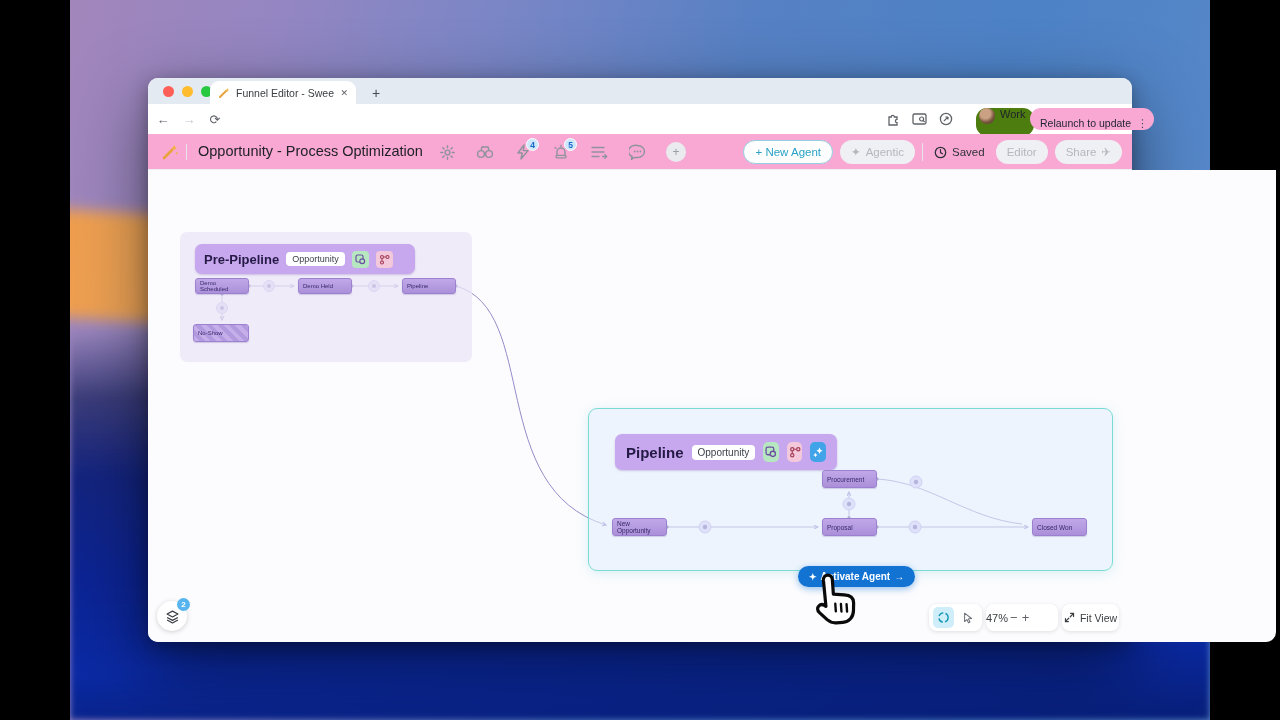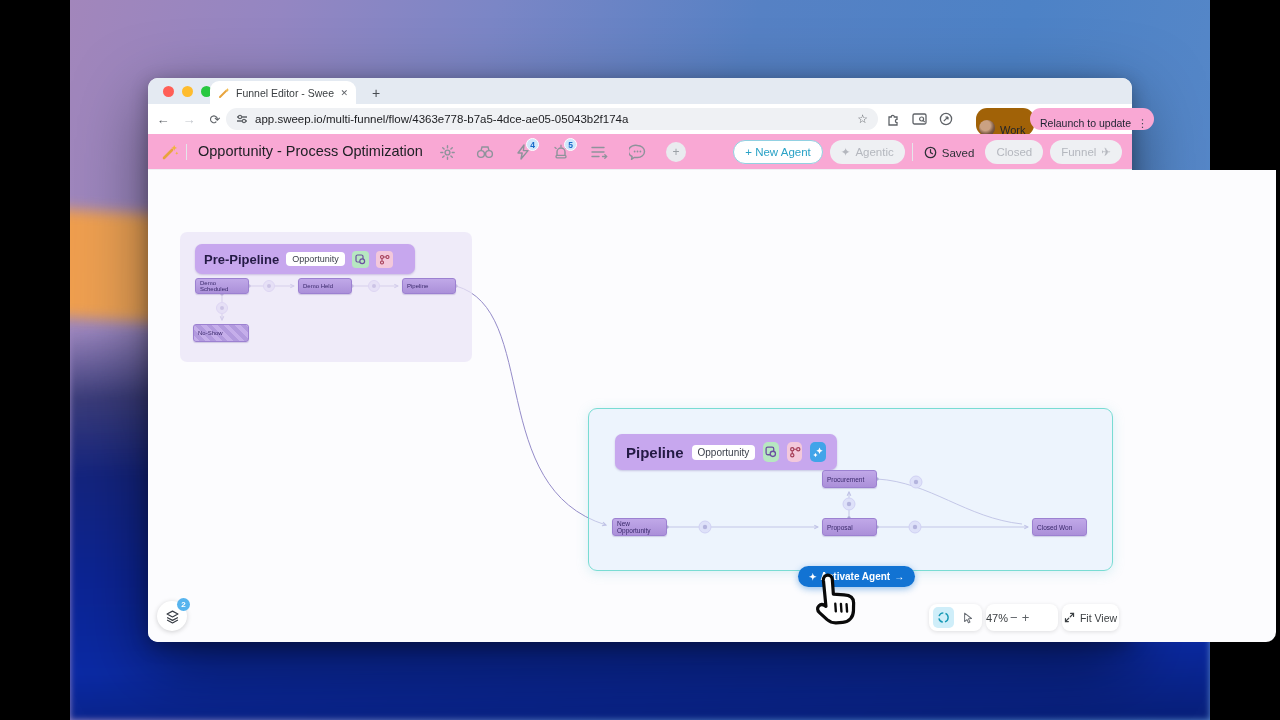--- a/index.html
+++ b/index.html
@@ -32,22 +32,22 @@
     justify-content:center; font-size:14px; color:#474c52; }
 
   .urlrow { position:absolute; left:0; top:26px; width:100%; height:30px; background:#fff; display:flex; align-items:center; }
   .navbtn { width:22px; text-align:center; font-size:13px; color:#5f6368; margin-left:4px; }
   .navbtn.disabled { color:#c2c6cc; }
   .omnibox { position:absolute; left:78px; top:4px; width:652px; height:22px; background:#eff1f4; border-radius:11px;
     display:flex; align-items:center; padding:0 10px; gap:7px; }
   .url-text { font-size:11.5px; color:#202124; flex:1; white-space:nowrap; overflow:hidden; }
   .star { font-size:12px; color:#5f6368; }
   .chromeicons { position:absolute; left:738px; top:4px; display:flex; align-items:center; gap:12px; height:22px; }
-  .work-pill { position:absolute; left:828px; top:4px; height:28px; background:#a16207; border-radius:11px;
-    display:flex; align-items:flex-end; gap:5px; padding:0 9px 0 3px; }
+  .work-pill { position:absolute; left:828px; top:4px; height:28px; background:#4d7c0f; border-radius:11px;
+    display:flex; align-items:flex-start; gap:5px; padding:0 9px 0 3px; }
   .avatar { width:16px; height:16px; border-radius:50%;
     background:radial-gradient(circle at 40% 35%, #caa183 0 35%, #7d5a43 60%, #3d2d22 100%); }
   .work-label { font-size:11px; color:#20242c; }
   .relaunch-pill { position:absolute; left:882px; top:4px; height:22px; background:#f9a8d4; border-radius:11px;
     display:flex; align-items:center; gap:6px; padding:8px 6px 0 10px; }
   .relaunch-label { font-size:10.5px; color:#1d2330; white-space:nowrap; }
   .kebab { font-size:11px; color:#444a54; }
 
   .appbar { position:absolute; left:0; top:56px; width:100%; height:36px; background:#f9a8d4; border-bottom:1px solid #efeff3;
     display:flex; align-items:center; }
@@ -58,21 +58,21 @@
   .ticon { position:relative; width:18px; height:18px; display:flex; align-items:center; justify-content:center; color:#8e939b; }
   .tbadge { position:absolute; top:-5px; right:-7px; min-width:13px; height:13px; border-radius:7px; background:#cfe7fb;
     color:#1769c9; font-size:8.5px; font-weight:700; display:flex; align-items:center; justify-content:center;
     border:1.5px solid #fff; padding:0 2px; }
   .plus-circle { width:20px; height:20px; border-radius:50%; background:#e9ebef; color:#9aa0a6; font-size:12px;
     display:flex; align-items:center; justify-content:center; }
   .bar-right { position:absolute; right:10px; top:0; height:36px; display:flex; align-items:center; gap:7px; }
   .pill { height:24px; border-radius:12px; display:flex; align-items:center; gap:5px; padding:0 11px; font-size:11.5px; white-space:nowrap; }
   .pill-newagent { border:1px solid #92d1e2; color:#2aa2c6; background:#fff; font-weight:500; }
   .pill-disabled { background:#eef0f3; color:#b4b7be; }
-  .saved-ind { display:flex; align-items:flex-end; gap:5px; font-size:11.5px; color:#2e3238; padding:0 4px; }
+  .saved-ind { display:flex; align-items:center; gap:5px; font-size:11.5px; color:#2e3238; padding:0 4px; }
   .vdiv { width:1px; height:18px; background:#e4e6ea; }
 
   
   .canvas { position:absolute; left:0; top:92px; width:1128px; height:472px; background:#fcfcfe;
     border-radius:0 0 10px 10px; overflow:hidden; }
   .edges { position:absolute; left:0; top:0; pointer-events:none; }
 
   .group-card { position:absolute; border-radius:7px; }
   .card-pre { left:32px; top:62px; width:292px; height:130px; background:rgba(235,229,247,.75); }
   .card-pipe { left:440px; top:238px; width:525px; height:163px; background:rgba(227,238,252,.6);
@@ -142,29 +142,20 @@
         <span class="tab-title">Funnel Editor - Sweep</span>
         <span class="tab-close">✕</span>
       </div>
       <div class="newtab">+</div>
     </div>
 
     <div class="urlrow">
       <span class="navbtn">←</span>
       <span class="navbtn disabled">→</span>
       <span class="navbtn">⟳</span>
-      <div class="omnibox">
-        <svg width="12" height="12" viewBox="0 0 12 12">
-          <path d="M1 4 h10 M1 8 h10" stroke="#5f6368" stroke-width="1.3"></path>
-          <circle cx="4" cy="4" r="1.6" fill="#fff" stroke="#5f6368" stroke-width="1.2"></circle>
-          <circle cx="8" cy="8" r="1.6" fill="#fff" stroke="#5f6368" stroke-width="1.2"></circle>
-        </svg>
-        <span class="url-text">app.sweep.io/multi-funnel/flow/4363e778-b7a5-4dce-ae05-05043b2f174a</span>
-        <span class="star">☆</span>
-      </div>
       <div class="chromeicons">
         <svg width="14" height="14" viewBox="0 0 14 14">
           <path d="M3 5 h2.2 a1.6 1.6 0 1 1 3.2 0 H11 v2.4 a1.6 1.6 0 1 0 0 3.2 V13 H3 z" fill="none" stroke="#5f6368" stroke-width="1.3"></path>
         </svg>
         <svg width="15" height="14" viewBox="0 0 15 14">
           <rect x="1" y="2" width="13" height="10" rx="1.5" fill="none" stroke="#5f6368" stroke-width="1.3"></rect>
           <circle cx="9.6" cy="7" r="2" fill="none" stroke="#5f6368" stroke-width="1.2"></circle>
           <path d="M11.2 8.6 l1.6 1.6" stroke="#5f6368" stroke-width="1.2"></path>
         </svg>
         <svg width="14" height="14" viewBox="0 0 14 14">
@@ -246,24 +237,24 @@
         </div>
         <div class="vdiv"></div>
         <div class="saved-ind">
           <svg width="13" height="13" viewBox="0 0 13 13">
             <circle cx="6.5" cy="6.5" r="5.2" fill="none" stroke="#2e3238" stroke-width="1.3"></circle>
             <path d="M6.5 3.6 v3 l2 1.2" stroke="#2e3238" stroke-width="1.2" fill="none" stroke-linecap="round"></path>
           </svg>
           <span>Saved</span>
         </div>
         <div class="pill pill-disabled">
-          <span>Closed</span>
+          <span>Editor</span>
         </div>
         <div class="pill pill-disabled">
-          <span>Funnel</span>
+          <span>Share</span>
           <span>✈</span>
         </div>
       </div>
     </div>
 
     <div class="canvas">
 
       <svg class="edges" width="984" height="472" viewBox="0 0 984 472">
         <defs>
           <marker id="arr" viewBox="0 0 6 6" refX="5" refY="3" markerWidth="5.5" markerHeight="5.5" orient="auto">

